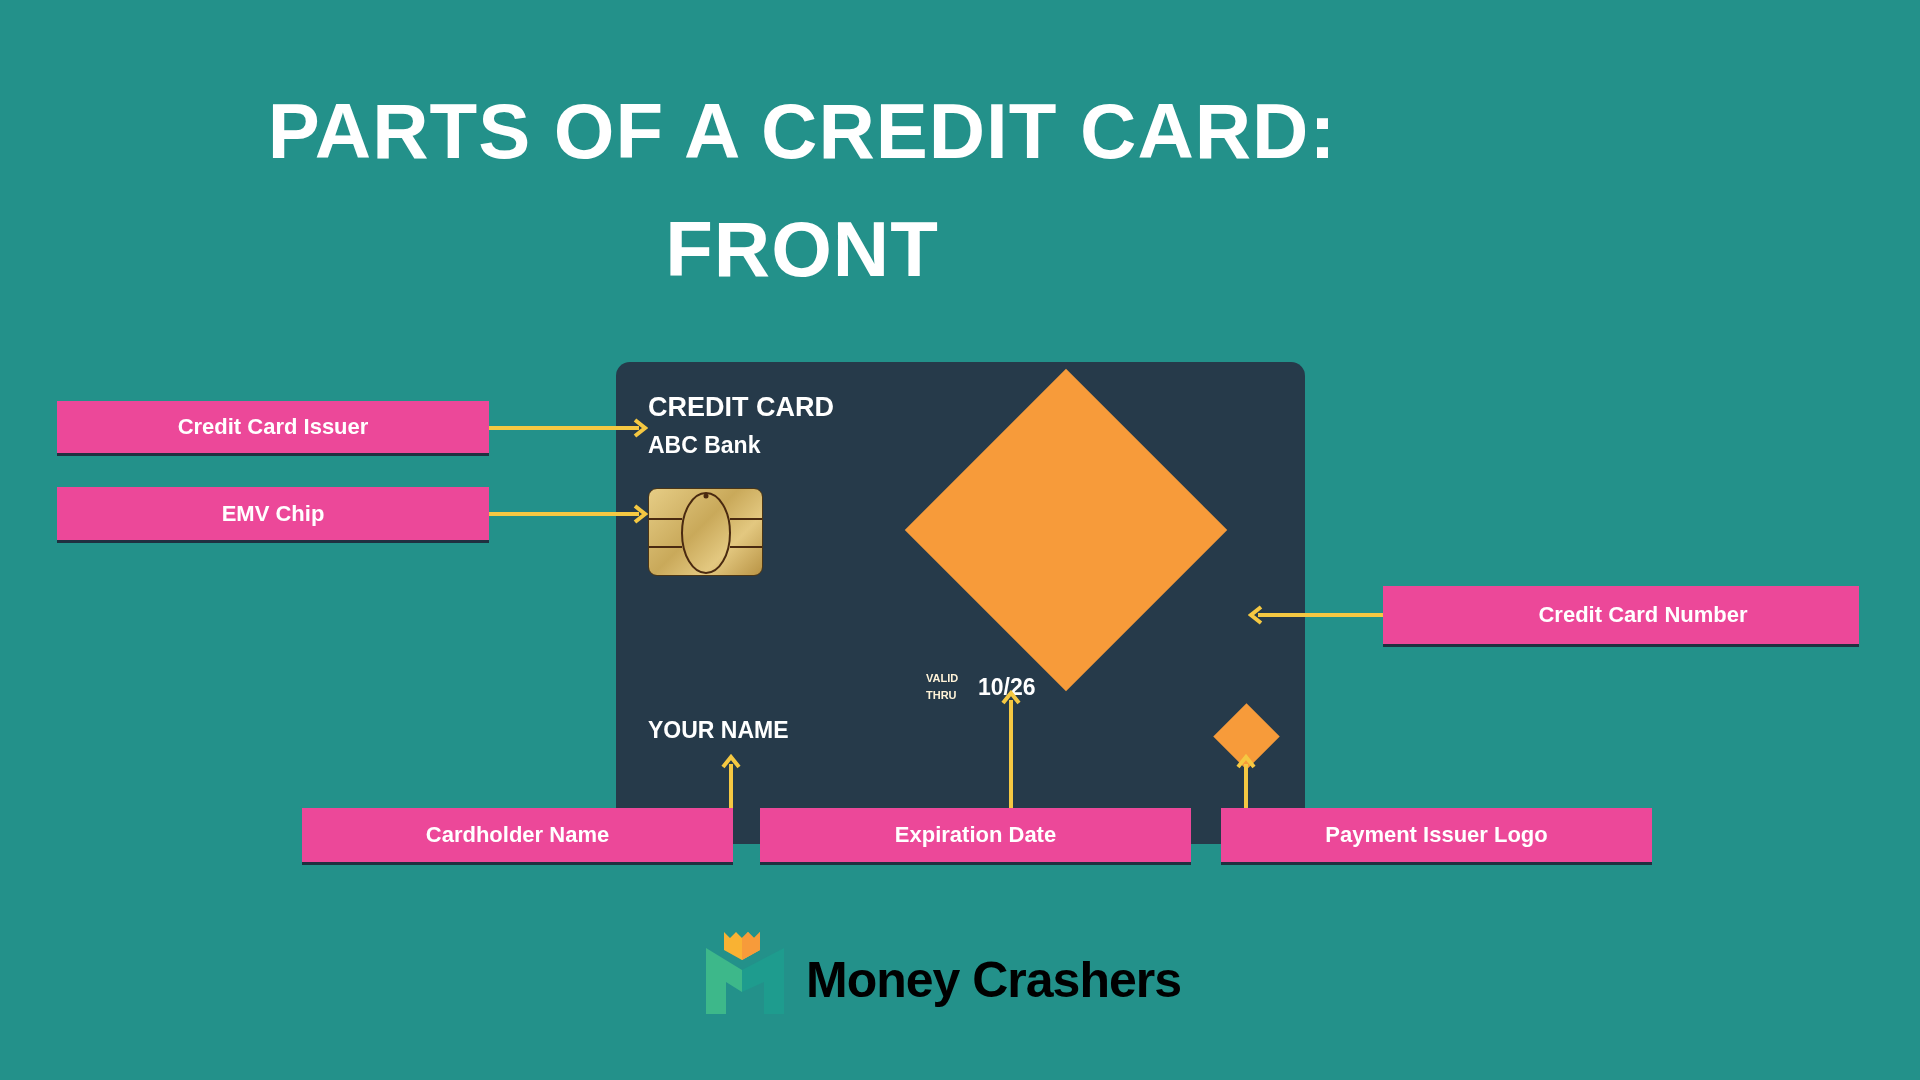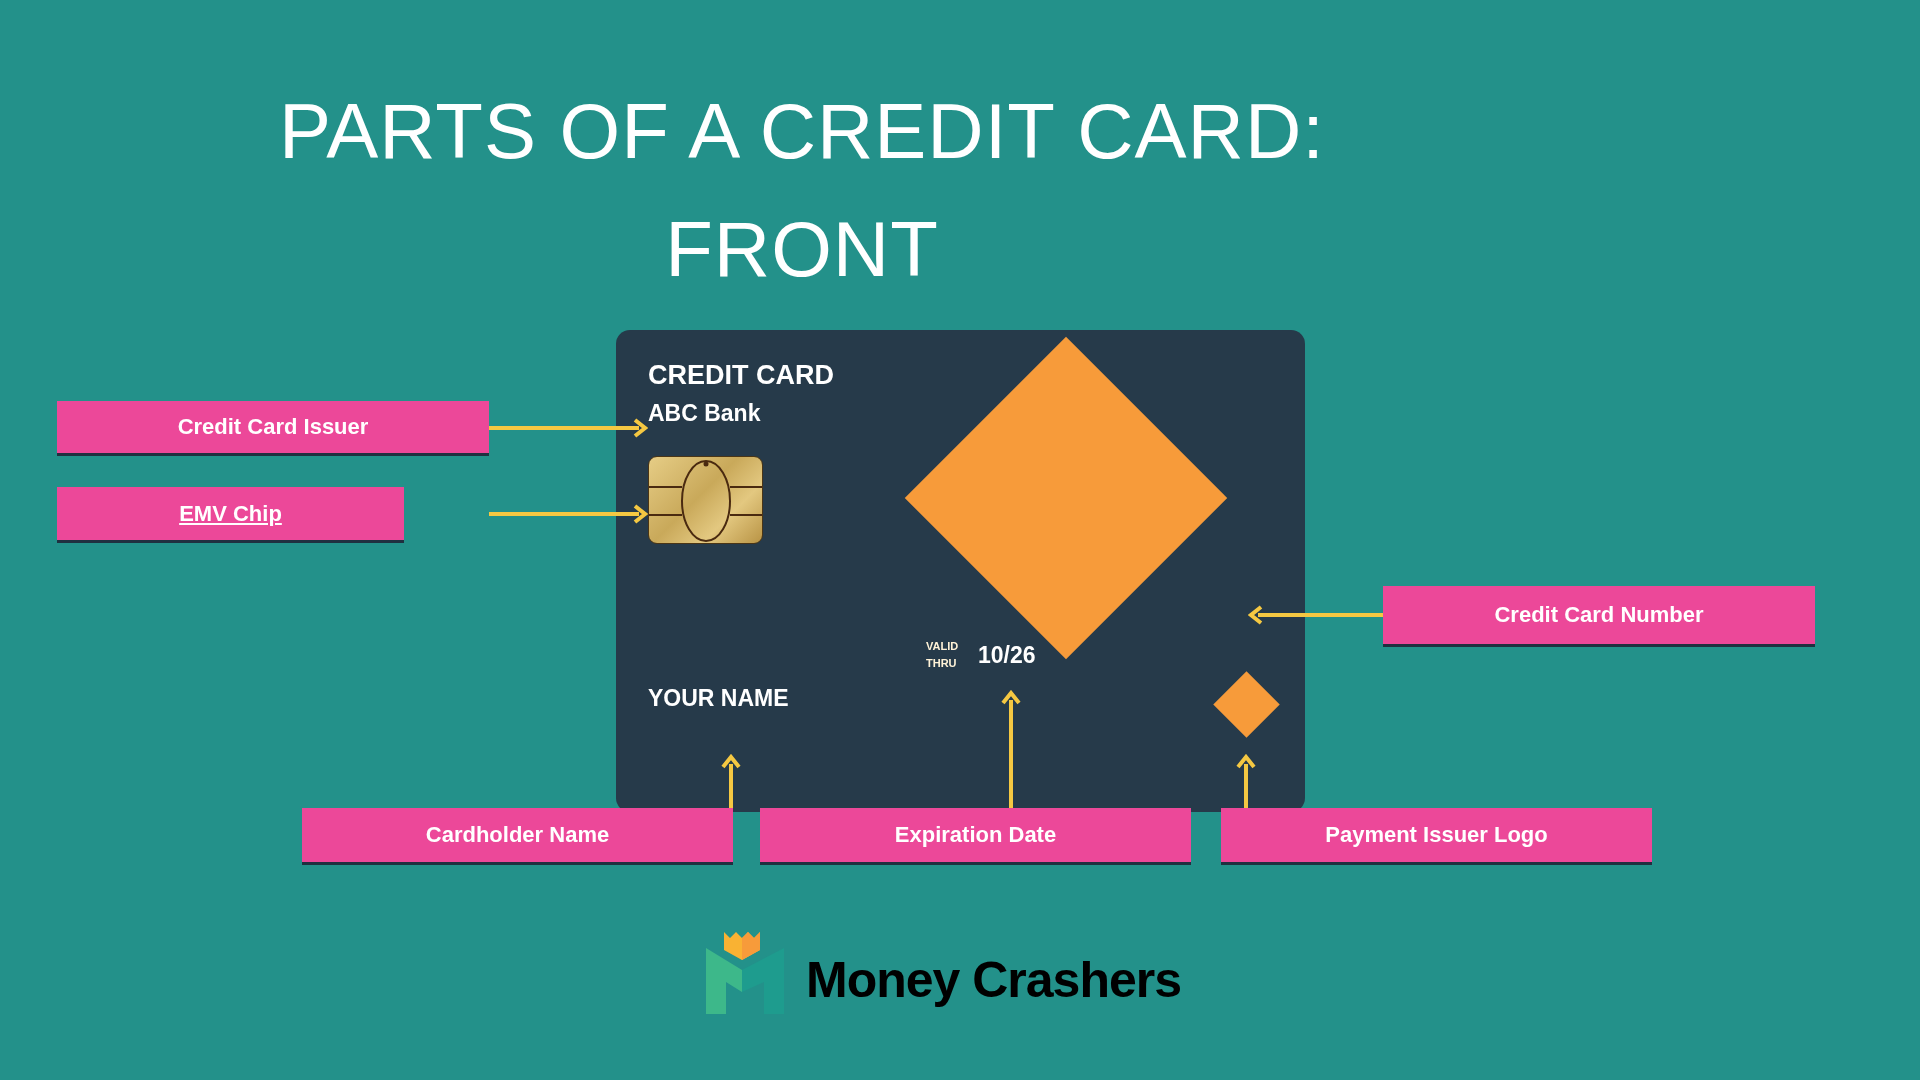--- a/index.html
+++ b/index.html
@@ -1,19 +1,19 @@
 <!DOCTYPE html>
 <html><head>
 <meta charset="utf-8">
 <style>
   html, body { margin:0; padding:0; }
   body { width:1920px; height:1080px; background:#23918a; position:relative; overflow:hidden; font-family:"Liberation Sans", "DejaVu Sans", sans-serif; }
   .abs { position:absolute; }
-  .title { left:0; width:1604px; text-align:center; color:#ffffff; font-weight:normal; font-size:78px; letter-spacing:1px; line-height:1; }
-  .card { left:616px; top:330px; width:689px; height:482px; background:#263a4a; border-radius:14px; overflow:hidden; }
+  .title { left:0; width:1604px; text-align:center; color:#ffffff; font-weight:bold; font-size:78px; letter-spacing:1px; line-height:1; }
+  .card { left:616px; top:362px; width:689px; height:482px; background:#263a4a; border-radius:14px; overflow:hidden; }
   .big-diamond { left:336px; top:54px; width:228px; height:228px; background:#f79b3a; transform:rotate(45deg); }
   .small-diamond { left:607px; top:351px; width:47px; height:47px; background:#f79b3a; transform:rotate(45deg); }
   .card-text { color:#ffffff; font-weight:bold; white-space:nowrap; }
   .chip { left:32px; top:126px; width:115px; height:88px; border-radius:9px; background:linear-gradient(135deg,#e6cd86 0%,#c9a95a 45%,#e3c880 70%,#b99445 100%); border:1px solid #4a3516; box-sizing:border-box; overflow:hidden; }
   .label-box { background:#ec4899; color:#ffffff; font-weight:bold; font-size:22px; display:flex; align-items:center; justify-content:center; box-shadow:0 3px 0 #1f3040; }
   .hline { height:4px; background:#f5c842; }
   .vline { width:4px; background:#f5c842; }
   .logo-text { color:#000000; font-weight:bold; font-size:50px; letter-spacing:-1px; line-height:1; }
 </style>
 </head>
@@ -49,27 +49,27 @@
 
   <div class="abs card-text" style="left:32px; top:355px; font-size:23px;">YOUR NAME</div>
 </div>
 
 <div class="abs label-box" style="left:57px; top:401px; width:432px; height:52px;">Credit Card Issuer</div>
 <div class="abs hline" style="left:489px; top:426px; width:150px;"></div>
 <svg class="abs" style="left:632px; top:418px;" width="16" height="20">
     <polyline points="3,2 13,10 3,18" fill="none" stroke="#f5c842" stroke-width="4"></polyline>
   </svg>
 
-<div class="abs label-box" style="left:57px; top:487px; width:347px; height:53px;text-decoration:underline;">EMV Chip</div>
+<div class="abs label-box" style="left:57px; top:487px; width:432px; height:53px;">EMV Chip</div>
 <div class="abs hline" style="left:489px; top:512px; width:150px;"></div>
 <svg class="abs" style="left:632px; top:504px;" width="16" height="20">
     <polyline points="3,2 13,10 3,18" fill="none" stroke="#f5c842" stroke-width="4"></polyline>
   </svg>
 
-<div class="abs label-box" style="left:1383px; top:586px; width:432px; height:58px;">Credit Card Number</div>
+<div class="abs label-box" style="left:1383px; top:586px; width:432px; height:58px;padding-left:44px;">Credit Card Number</div>
 <div class="abs hline" style="left:1258px; top:613px; width:125px;"></div>
 <svg class="abs" style="left:1248px; top:605px;" width="16" height="20">
     <polyline points="13,2 3,10 13,18" fill="none" stroke="#f5c842" stroke-width="4"></polyline>
   </svg>
 
 <div class="abs vline" style="left:729px; top:764px; height:44px;"></div>
 <svg class="abs" style="left:721px; top:754px;" width="20" height="16">
     <polyline points="2,13 10,3 18,13" fill="none" stroke="#f5c842" stroke-width="4"></polyline>
   </svg>
 <div class="abs label-box" style="left:302px; top:808px; width:431px; height:54px;">Cardholder Name</div>

